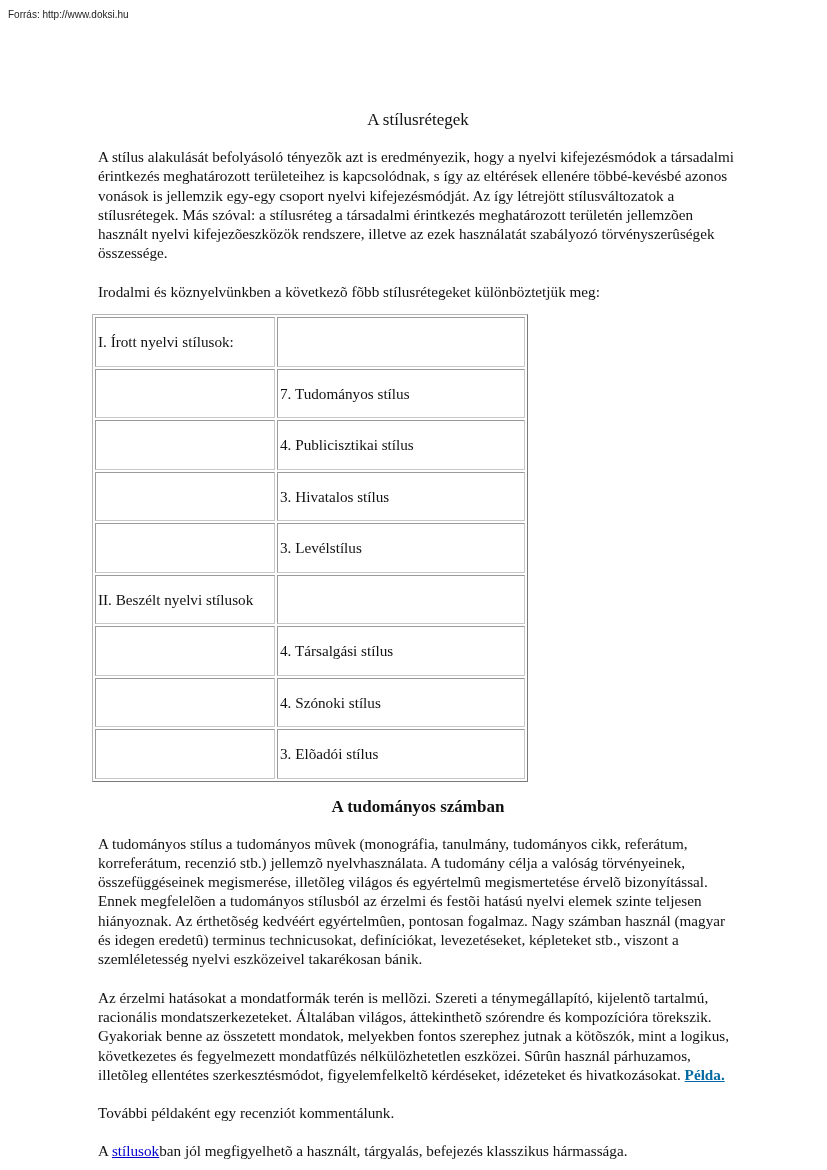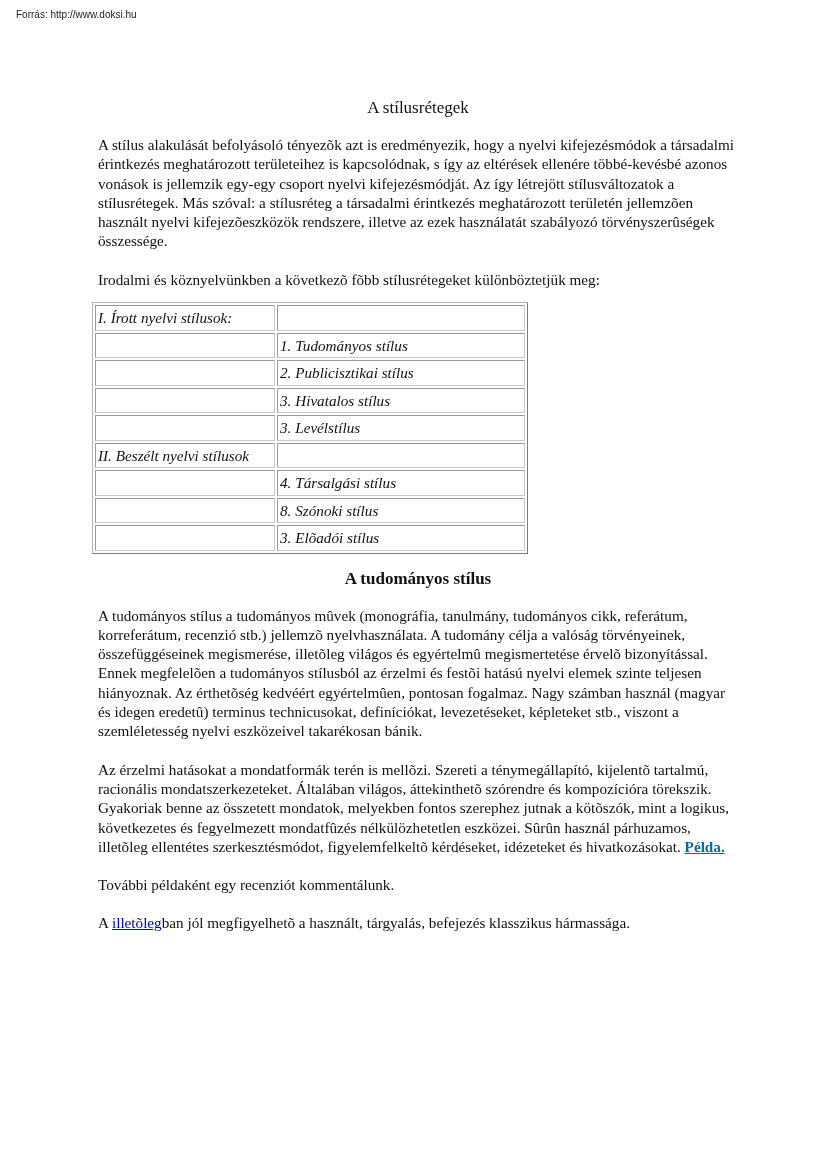--- a/index.html
+++ b/index.html
@@ -2,45 +2,45 @@
 <html><head>
   <meta charset="utf-8">
   <style>
     html, body { margin: 0; padding: 0; background: #ffffff; }
     body {
       width: 827px; height: 1170px; position: relative; overflow: hidden;
       font-family: "Liberation Serif", "DejaVu Serif", serif;
       color: #111111;
     }
     .source {
-      position: absolute; left: 16px; top: 9px;
+      position: absolute; left: 8px; top: 9px;
       font-family: "Liberation Sans", "DejaVu Sans", sans-serif;
       font-size: 10px; color: #222;
     }
     .content {
       position: absolute; left: 98px; top: 97px; width: 640px;
       font-size: 15.2px; line-height: 19.3px;
     }
     .title {
       text-align: center; font-size: 17px; font-weight: normal;
-      margin: 0 0 16px 0; line-height: 22px;
+      margin: 12px 0 16px 0; line-height: 22px;
     }
     p { margin: 0 0 19px 0; }
     .section-title {
       text-align: center; font-size: 17px; font-weight: bold;
       margin: 14px 0 16px 0; line-height: 22px;
     }
     table.styles {
       border-collapse: separate; border-spacing: 2px;
       border: 1px solid #b5b5b5; border-right-color: #7a7a7a; border-bottom-color: #7a7a7a;
       margin-left: -6px; font-size: 15.2px;
     }
     table.styles td {
       border: 1px solid #c8c8c8; border-top-color: #9a9a9a; border-left-color: #9a9a9a;
-      height: 23.5px; padding: 0 2px; vertical-align: middle; white-space: nowrap; font-style: italic;
+      height: 23.5px; padding: 12px 2px; vertical-align: middle; white-space: nowrap;
     }
     table.styles td.c1 { width: 174px; }
     table.styles td.c2 { width: 242px; }
     a.link { color: #0000cc; text-decoration: underline; }
     a.link-bold { color: #0369a1; text-decoration: underline; font-weight: bold; }
   </style>
 </head>
 <body>
 
 <div class="source">Forrás: http://www.doksi.hu</div>
@@ -53,55 +53,55 @@
   <p style="margin-bottom:13px;">Irodalmi és köznyelvünkben a következõ fõbb stílusrétegeket különböztetjük meg:</p>
 
   <table class="styles">
     <tbody>
       <tr>
         <td class="c1">I. Írott nyelvi stílusok:</td>
         <td class="c2"></td>
       </tr>
       <tr>
         <td class="c1"></td>
-        <td class="c2">1. Tudományos stílus</td>
+        <td class="c2">7. Tudományos stílus</td>
       </tr>
       <tr>
         <td class="c1"></td>
-        <td class="c2">2. Publicisztikai stílus</td>
+        <td class="c2">4. Publicisztikai stílus</td>
       </tr>
       <tr>
         <td class="c1"></td>
         <td class="c2">3. Hivatalos stílus</td>
       </tr>
       <tr>
         <td class="c1"></td>
         <td class="c2">3. Levélstílus</td>
       </tr>
       <tr>
         <td class="c1">II. Beszélt nyelvi stílusok</td>
         <td class="c2"></td>
       </tr>
       <tr>
         <td class="c1"></td>
         <td class="c2">4. Társalgási stílus</td>
       </tr>
       <tr>
         <td class="c1"></td>
-        <td class="c2">8. Szónoki stílus</td>
+        <td class="c2">4. Szónoki stílus</td>
       </tr>
       <tr>
         <td class="c1"></td>
         <td class="c2">3. Elõadói stílus</td>
       </tr>
     </tbody>
   </table>
 
-  <h2 class="section-title">A tudományos stílus</h2>
+  <h2 class="section-title">A tudományos számban</h2>
 
   <p>A tudományos stílus a tudományos mûvek (monográfia, tanulmány, tudományos cikk, referátum, korreferátum, recenzió stb.) jellemzõ nyelvhasználata. A tudomány célja a valóság törvényeinek, összefüggéseinek megismerése, illetõleg világos és egyértelmû megismertetése érvelõ bizonyítással. Ennek megfelelõen a tudományos stílusból az érzelmi és festõi hatású nyelvi elemek szinte teljesen hiányoznak. Az érthetõség kedvéért egyértelmûen, pontosan fogalmaz. Nagy számban használ (magyar és idegen eredetû) terminus technicusokat, definíciókat, levezetéseket, képleteket stb., viszont a szemléletesség nyelvi eszközeivel takarékosan bánik.</p>
 
   <p><span>Az érzelmi hatásokat a mondatformák terén is mellõzi. Szereti a ténymegállapító, kijelentõ tartalmú, racionális mondatszerkezeteket. Általában világos, áttekinthetõ szórendre és kompozícióra törekszik. Gyakoriak benne az összetett mondatok, melyekben fontos szerephez jutnak a kötõszók, mint a logikus, következetes és fegyelmezett mondatfûzés nélkülözhetetlen eszközei. Sûrûn használ párhuzamos, illetõleg ellentétes szerkesztésmódot, figyelemfelkeltõ kérdéseket, idézeteket és hivatkozásokat.</span> <a class="link-bold" href="#">Példa.</a></p>
 
   <p>További példaként egy recenziót kommentálunk.</p>
 
-  <p><span>A </span><a class="link" href="#">illetõleg</a><span>ban jól megfigyelhetõ a használt, tárgyalás, befejezés klasszikus hármassága.</span></p>
+  <p><span>A </span><a class="link" href="#">stílusok</a><span>ban jól megfigyelhetõ a használt, tárgyalás, befejezés klasszikus hármassága.</span></p>
 </div>
 
 </body></html>

